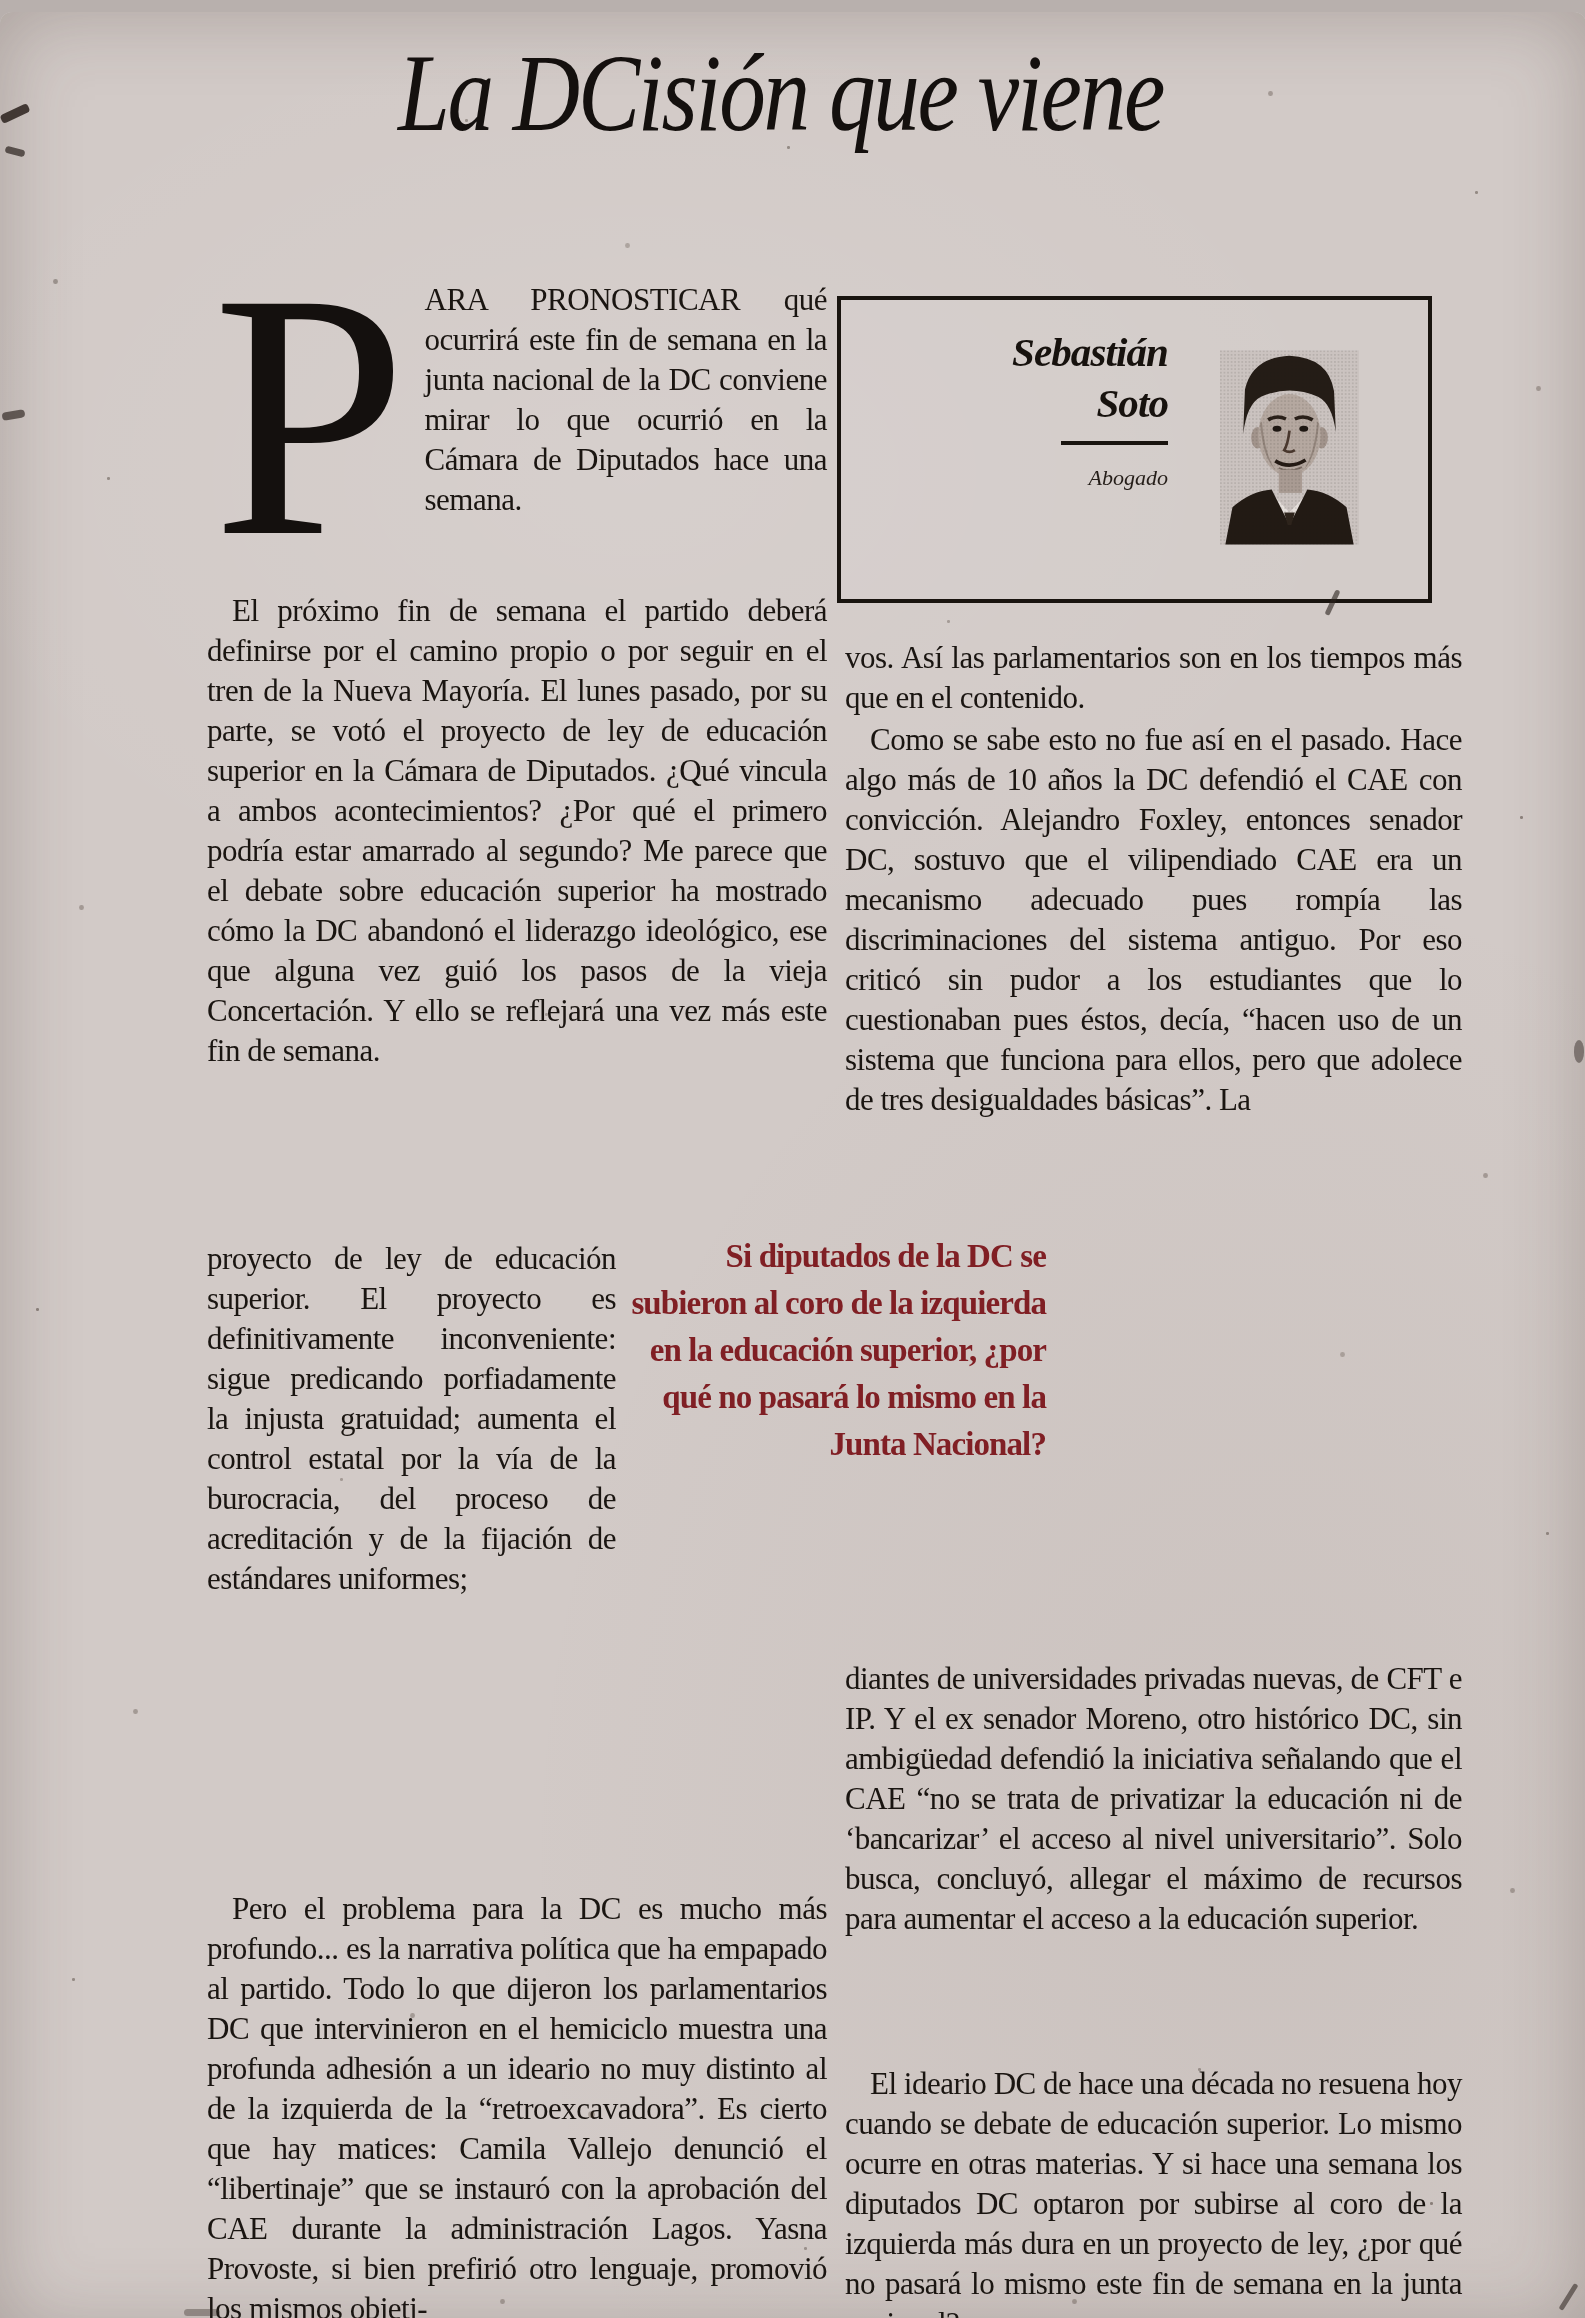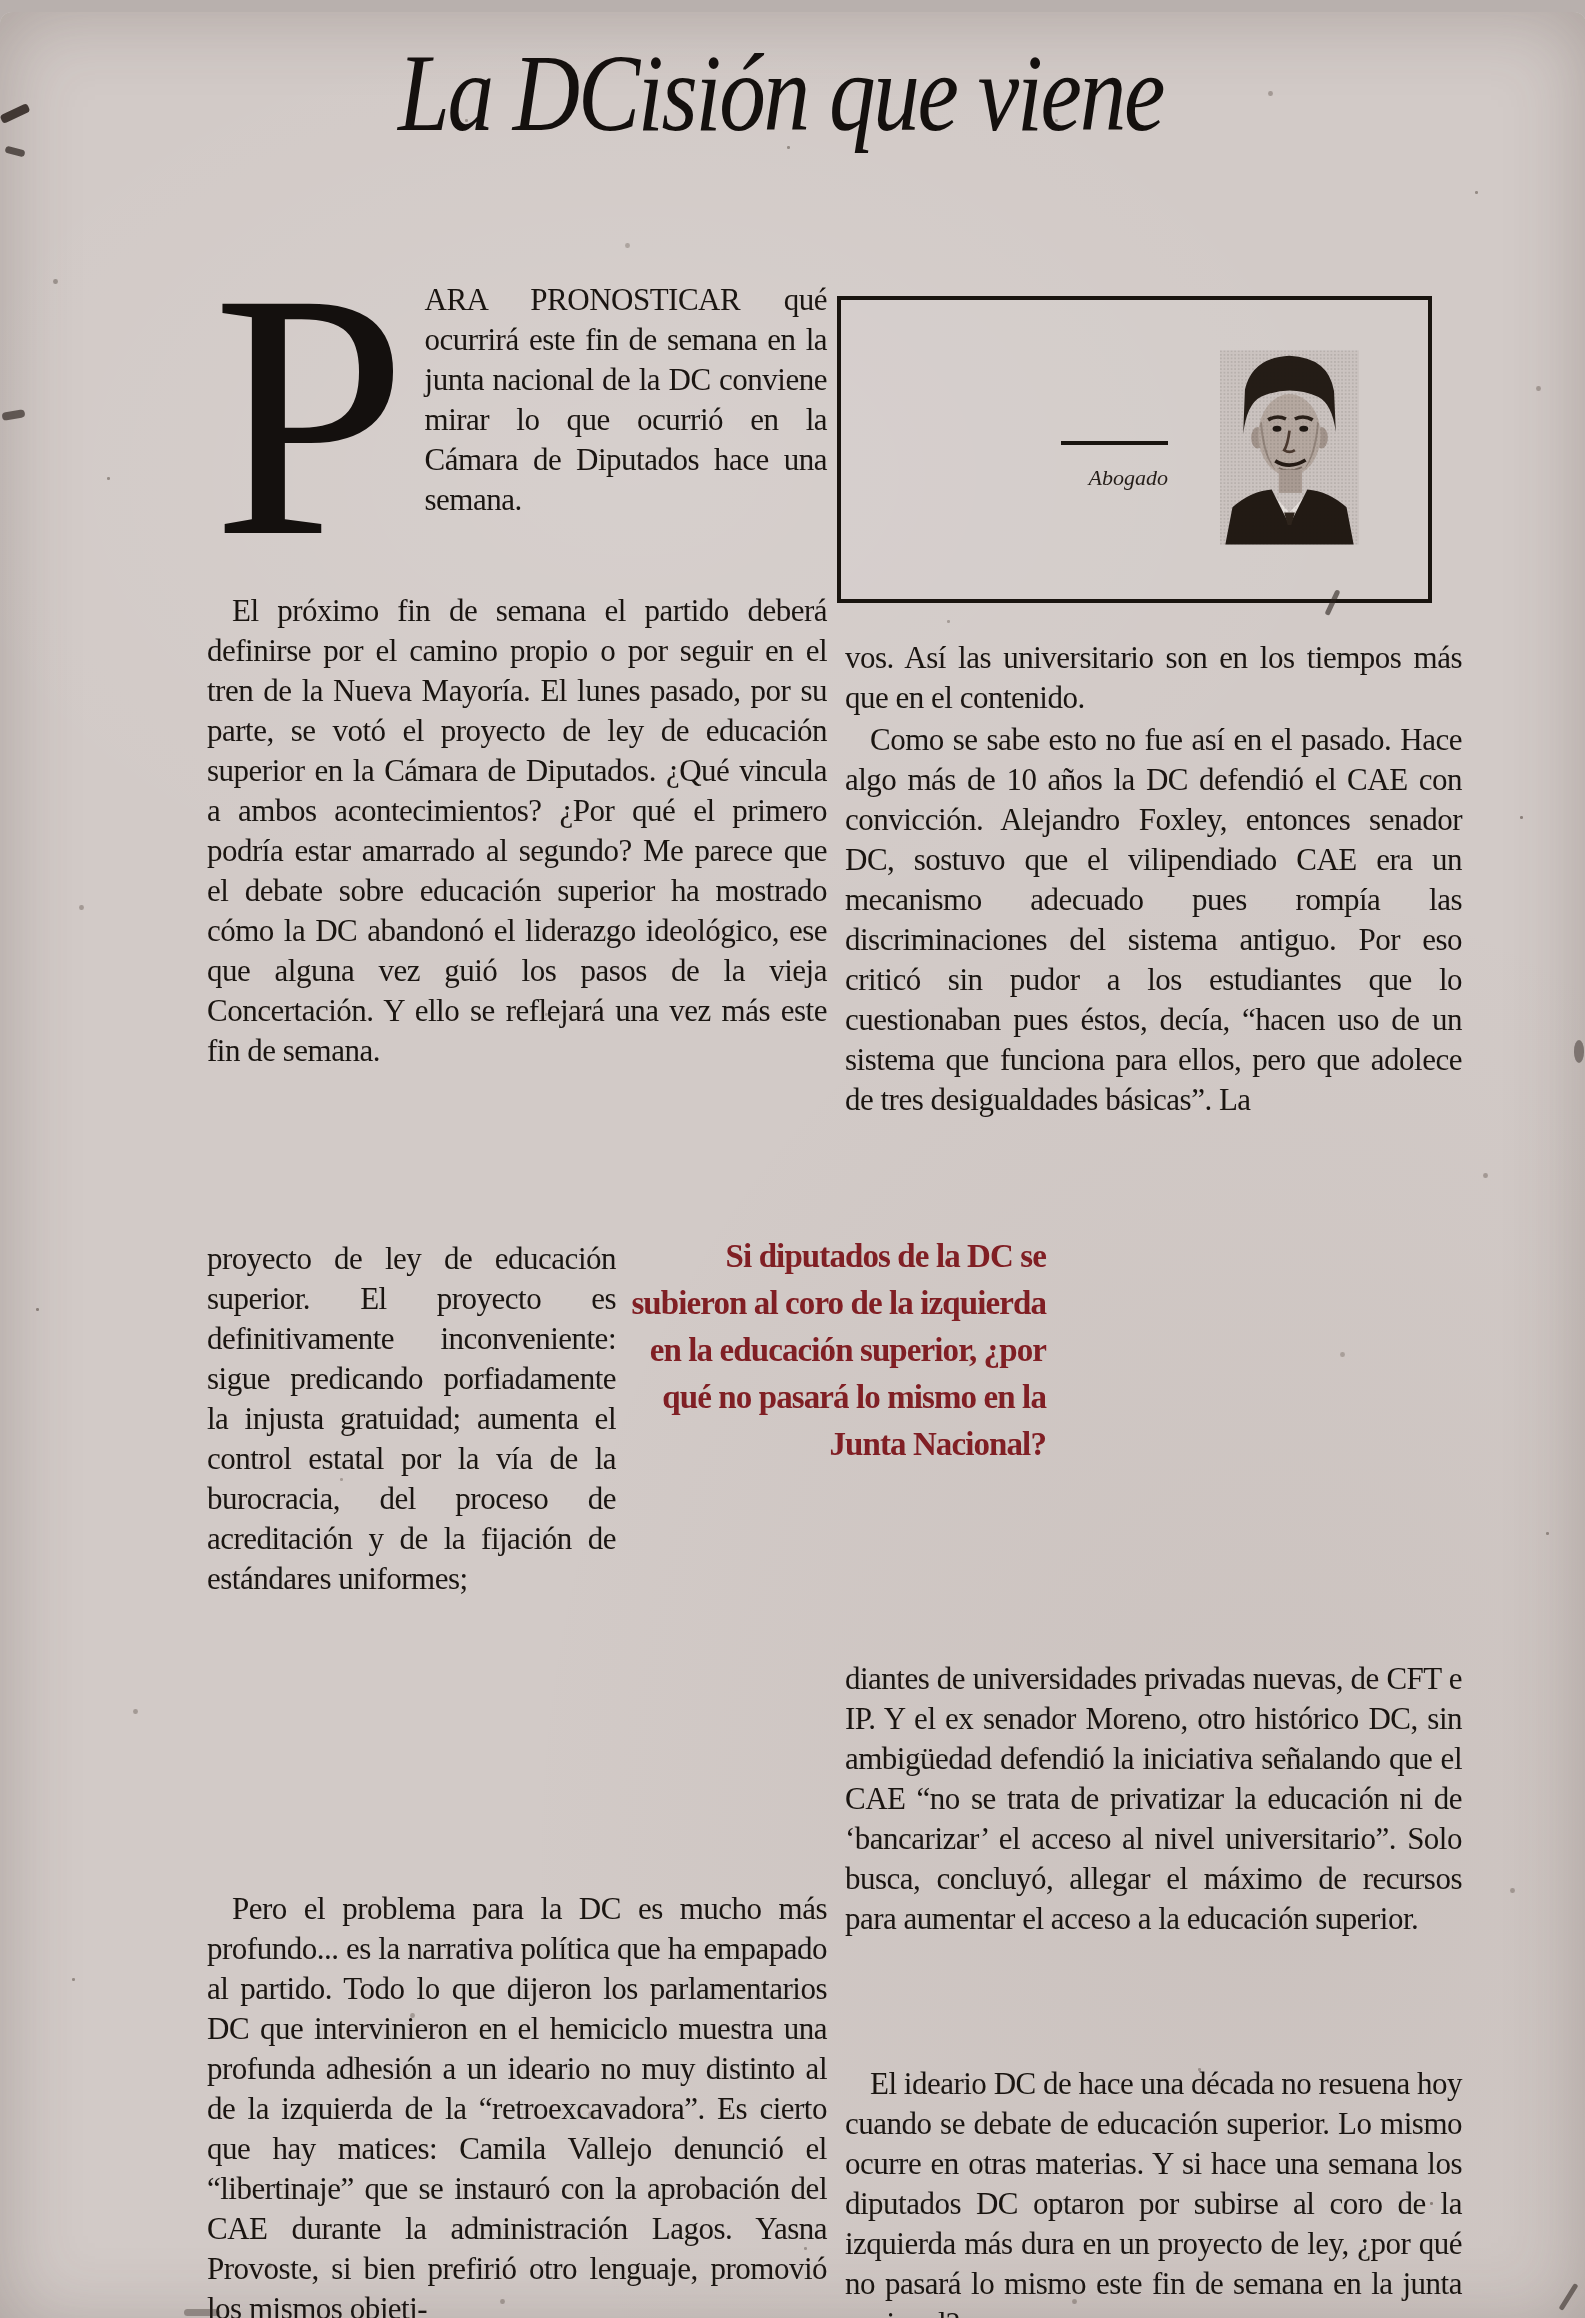--- a/index.html
+++ b/index.html
@@ -132,20 +132,24 @@
 
   <h1 class="headline">La DCisión que viene</h1>
 
   <p class="txt" id="pA"><span class="dropcap">P</span><span>ARA PRONOSTICAR qué ocurrirá este fin de semana en la junta nacional de la DC conviene mirar lo que ocurrió en la Cámara de Diputados hace una semana.</span></p>
 
   <p class="txt indent" id="pB1">El próximo fin de semana el partido deberá definirse por el camino propio o por seguir en el tren de la Nueva Mayoría. El lunes pasado, por su parte, se votó el proyecto de ley de educación superior en la Cámara de Diputados. ¿Qué vincula a ambos acontecimientos? ¿Por qué el primero podría estar amarrado al segundo? Me parece que el debate sobre educación superior ha mostrado cómo la DC abandonó el liderazgo ideológico, ese que alguna vez guió los pasos de la vieja Concertación. Y ello se reflejará una vez más este fin de semana.</p>
   <p class="txt" id="pC">proyecto de ley de educación superior. El proyecto es definitivamente inconveniente: sigue predicando porfiadamente la injusta gratuidad; aumenta el control estatal por la vía de la burocracia, del proceso de acreditación y de la fijación de estándares uniformes;</p>
   <p class="txt indent" id="pE">Pero el problema para la DC es mucho más profundo... es la narrativa política que ha empapado al partido. Todo lo que dijeron los parlamentarios DC que intervinieron en el hemiciclo muestra una profunda adhesión a un ideario no muy distinto al de la izquierda de la “retroexcavadora”. Es cierto que hay matices: Camila Vallejo denunció el “libertinaje” que se instauró con la aprobación del CAE durante la administración Lagos. Yasna Provoste, si bien prefirió otro lenguaje, promovió los mismos objeti-</p>
 
   <div class="author-box">
+    <div class="author-text">
+      <div class="author-name">Sebastián</div>
+      <div class="author-name">Soto</div>
+    </div>
     <div class="author-rule"></div>
     <div class="author-role">Abogado</div>
     <div class="portrait">
       <svg width="139" height="195" viewBox="0 0 156 218" xmlns="http://www.w3.org/2000/svg">
         <defs>
           <pattern id="ht" width="4" height="4" patternUnits="userSpaceOnUse">
             <circle cx="1" cy="1" r="0.9" fill="#1c140f" opacity="0.16"></circle>
           </pattern>
         </defs>
         <rect width="156" height="218" fill="#cbc3c0"></rect>
@@ -176,21 +180,21 @@
 
         <path d="M6,218 L14,176 Q34,158 58,156 L78,196 L98,156 Q122,158 142,176 L150,218 Z" fill="#221a14"></path>
 
         <polygon points="72,182 84,182 80,196 76,196" fill="#2e241c"></polygon>
 
         <rect width="156" height="218" fill="url(#ht)"></rect>
       </svg>
     </div>
   </div>
 
-  <p class="txt" id="rG1">vos. Así las universitario son en los tiempos más que en el contenido.</p>
+  <p class="txt" id="rG1">vos. Así las parlamentarios son en los tiempos más que en el contenido.</p>
   <p class="txt indent" id="rG2">Como se sabe esto no fue así en el pasado. Hace algo más de 10 años la DC defendió el CAE con convicción. Alejandro Foxley, entonces senador DC, sostuvo que el vilipendiado CAE era un mecanismo adecuado pues rompía las discriminaciones del sistema antiguo. Por eso criticó sin pudor a los estudiantes que lo cuestionaban pues éstos, decía, “hacen uso de un sistema que funciona para ellos, pero que adolece de tres desigualdades básicas”. La</p>
   <p class="txt" id="rI">diantes de universidades privadas nuevas, de CFT e IP. Y el ex senador Moreno, otro histórico DC, sin ambigüedad defendió la iniciativa señalando que el CAE “no se trata de privatizar la educación ni de ‘bancarizar’ el acceso al nivel universitario”. Solo busca, concluyó, allegar el máximo de recursos para aumentar el acceso a la educación superior.</p>
   <p class="txt indent" id="rJ">El ideario DC de hace una década no resuena hoy cuando se debate de educación superior. Lo mismo ocurre en otras materias. Y si hace una semana los diputados DC optaron por subirse al coro de la izquierda más dura en un proyecto de ley, ¿por qué no pasará lo mismo este fin de semana en la junta nacional?</p>
 
   <p class="pull-quote">Si diputados de la DC se subieron al coro de la izquierda en la educación superior, ¿por qué no pasará lo mismo en la Junta Nacional?</p>
 
   <div class="grain"></div>
   <div class="smudge s1"></div>
   <div class="smudge s2"></div>
   <div class="smudge s3"></div>

